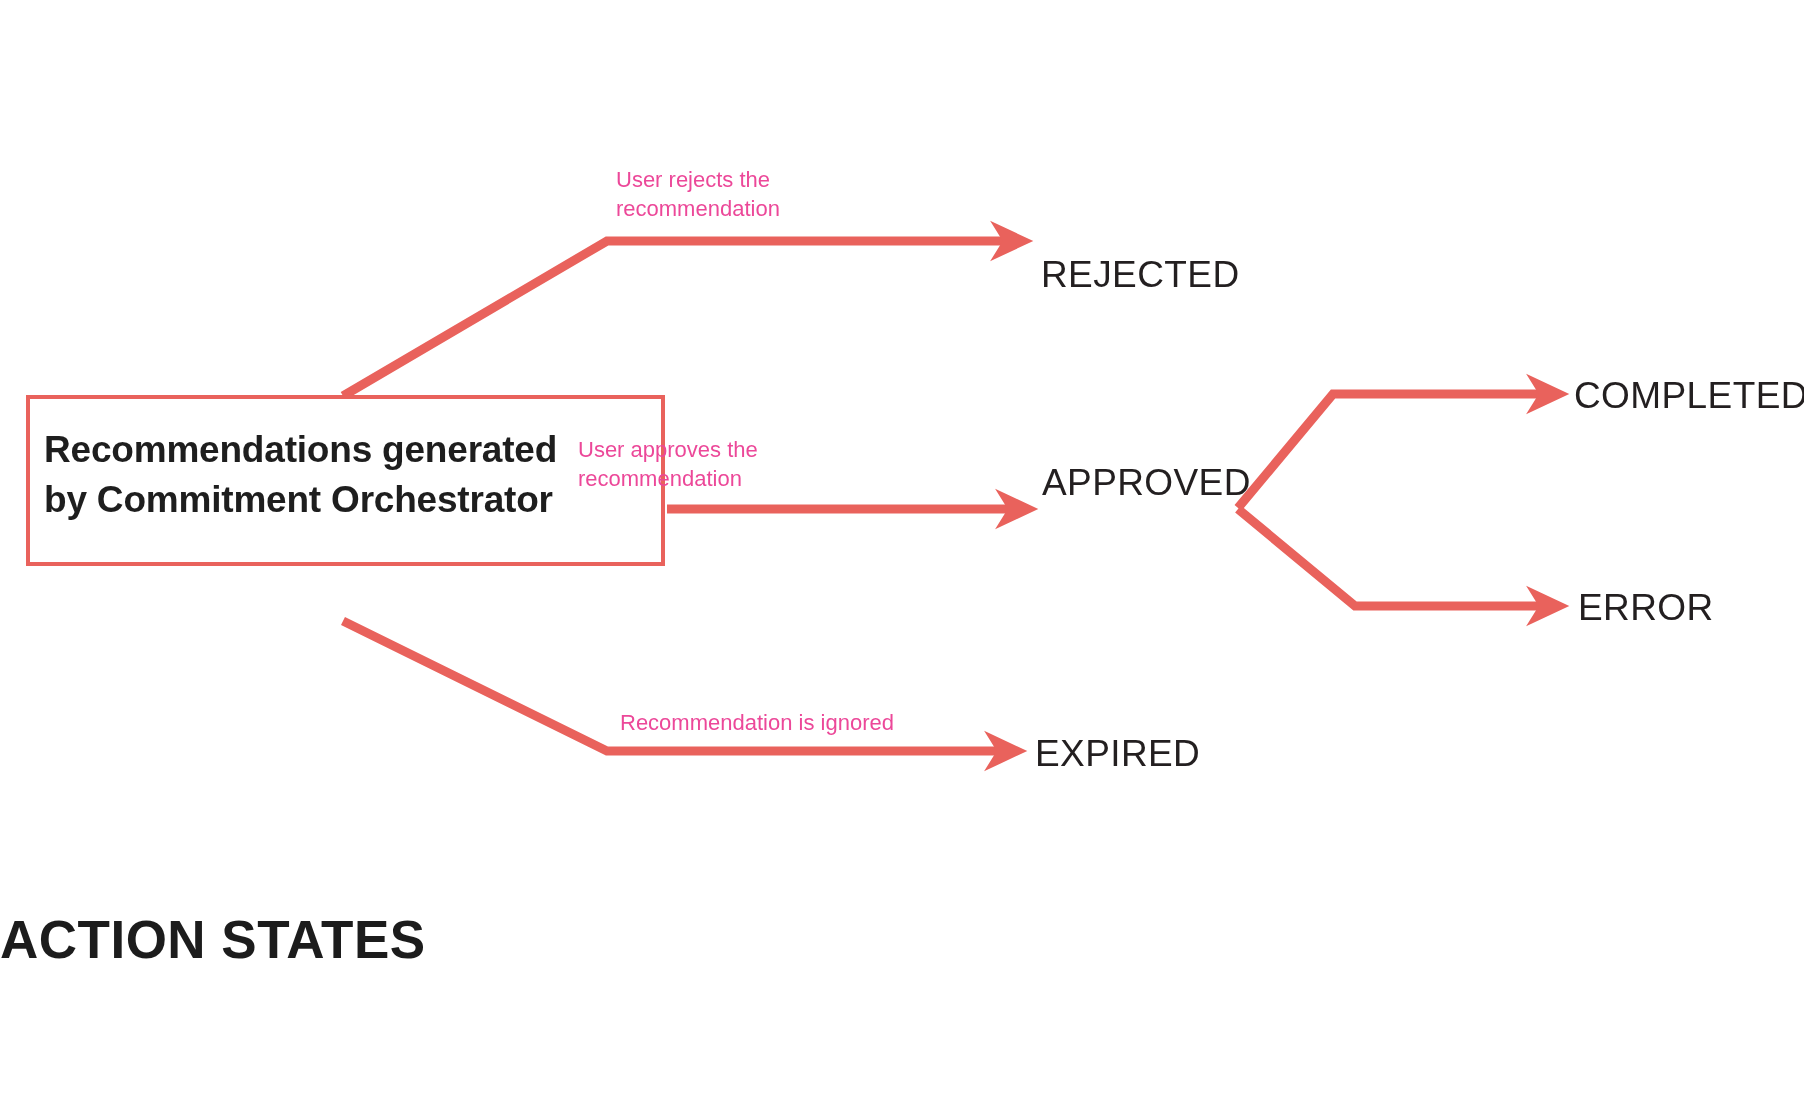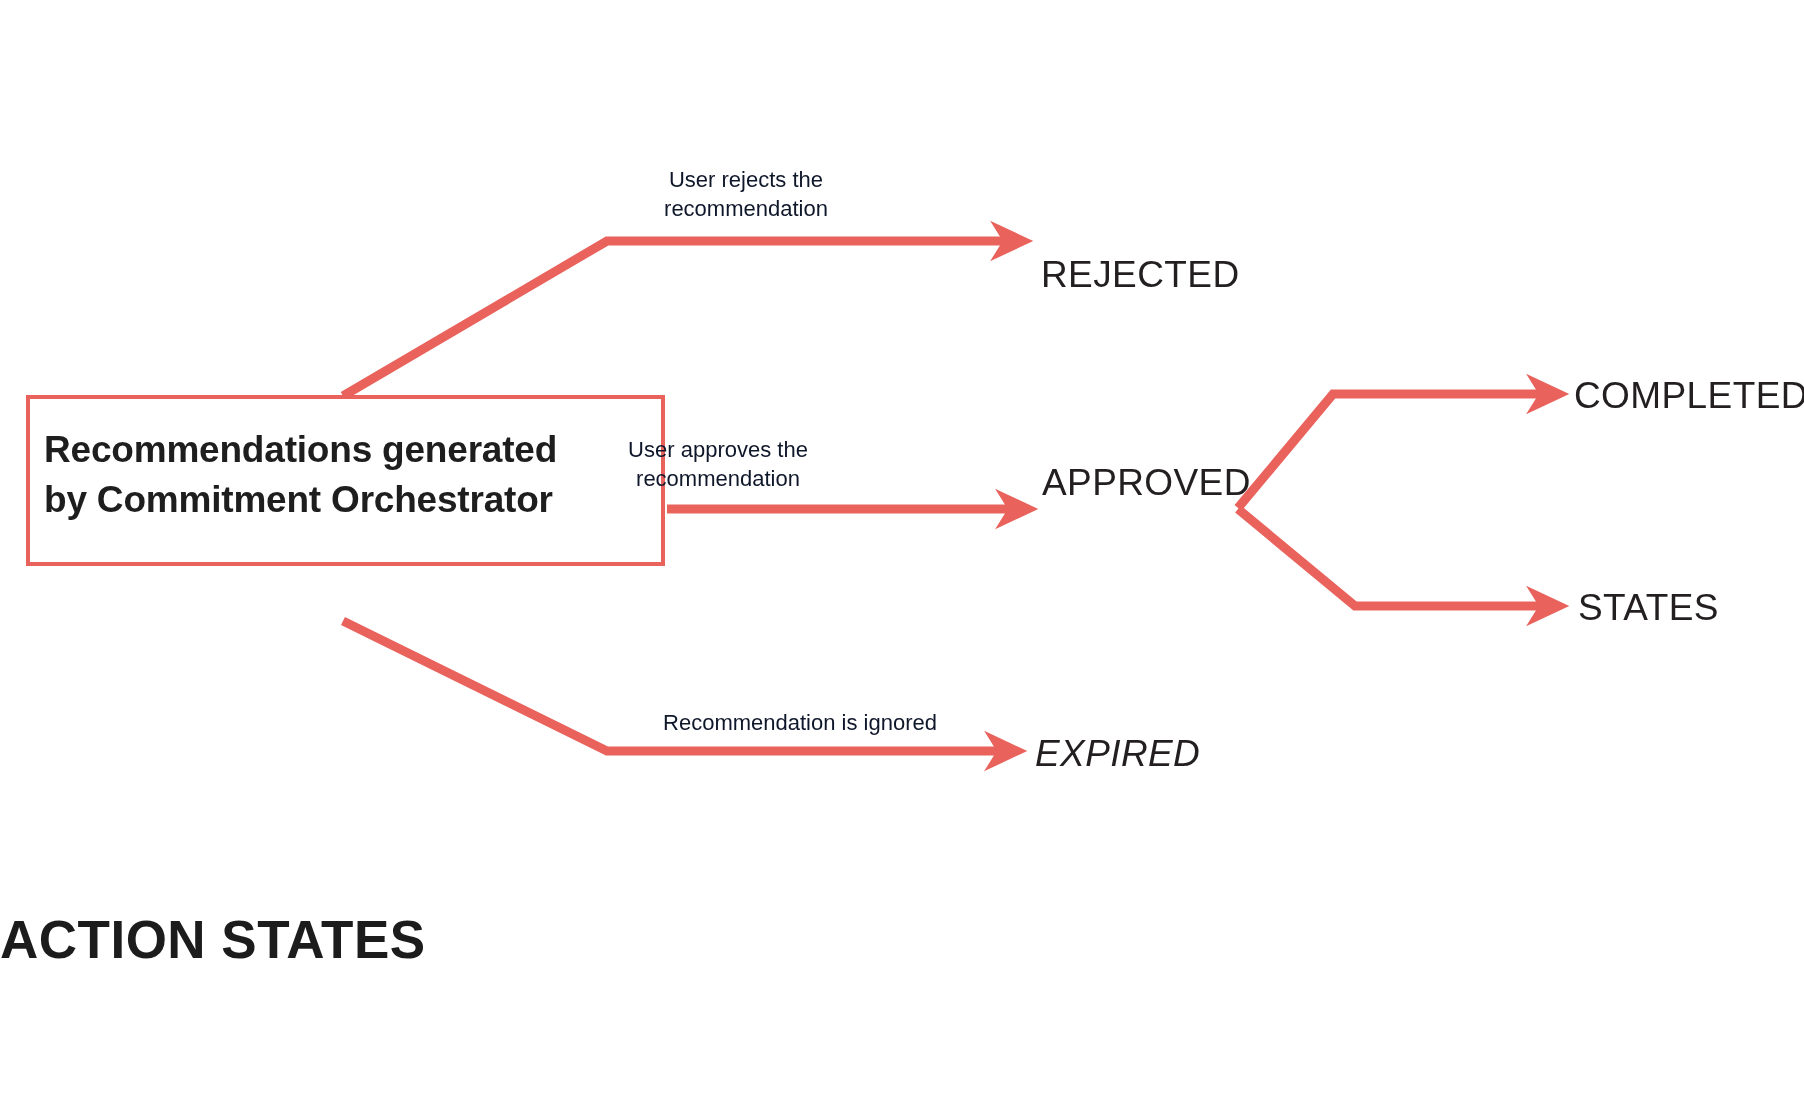--- a/index.html
+++ b/index.html
@@ -64,23 +64,22 @@
     letter-spacing: 0.4px;
     white-space: nowrap;
     line-height: 1;
   }
 
   
   .edge-label {
     position: absolute;
     font-size: 22px;
     font-weight: normal;
-    color: #0f172a;
+    color: #ec4899;
     line-height: 1.34;
-    text-align: center;
     white-space: nowrap;
   }
   .edge-label.small {
     font-size: 19px;
     line-height: 1.38;
   }
 
   
   .diagram-title {
     position: absolute;
@@ -122,25 +121,25 @@
     <div class="source-title">
       <span>Recommendations generated</span><br>
       <span>by Commitment Orchestrator</span>
     </div>
   </div>
 
   <div class="state-label" style="left:1041px; top:228px;margin-top:28px;">REJECTED</div>
 
   <div class="state-label" style="left:1042px; top:464px;">APPROVED</div>
 
-  <div class="state-label" style="left:1035px; top:735px;font-style:italic;">EXPIRED</div>
+  <div class="state-label" style="left:1035px; top:735px;">EXPIRED</div>
 
   <div class="state-label" style="left:1574px; top:377px;">COMPLETED</div>
 
-  <div class="state-label" style="left:1578px; top:589px;">STATES</div>
+  <div class="state-label" style="left:1578px; top:589px;">ERROR</div>
 
   <div class="edge-label" style="left:616px; top:165px; width:260px;">
     <div>User rejects the</div>
     <div>recommendation</div>
   </div>
 
   <div class="edge-label" style="left:578px; top:435px; width:280px;">
     <div>User approves the</div>
     <div>recommendation</div>
   </div>

